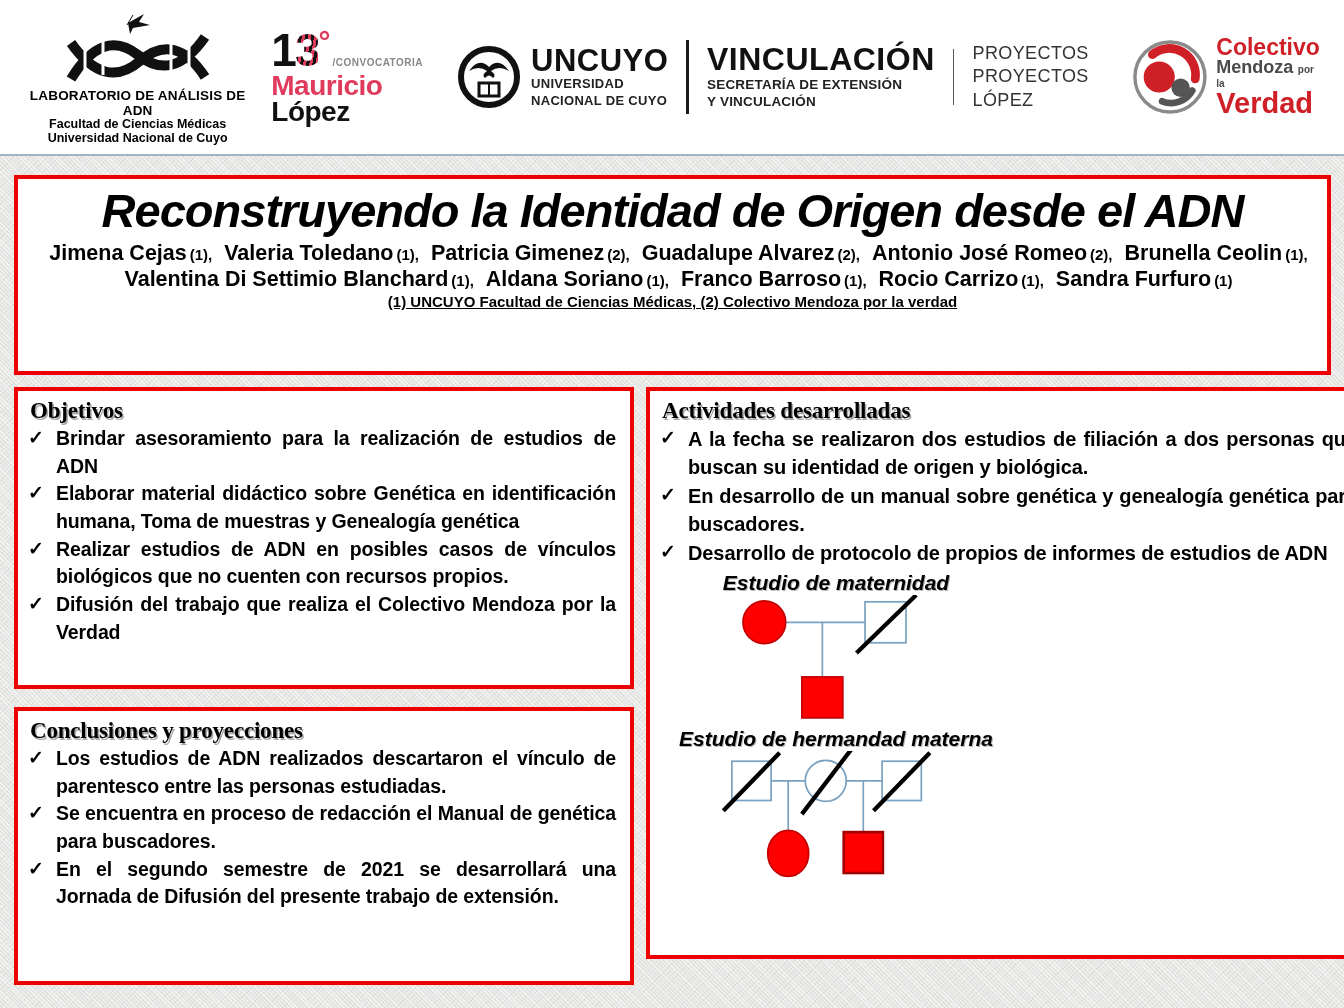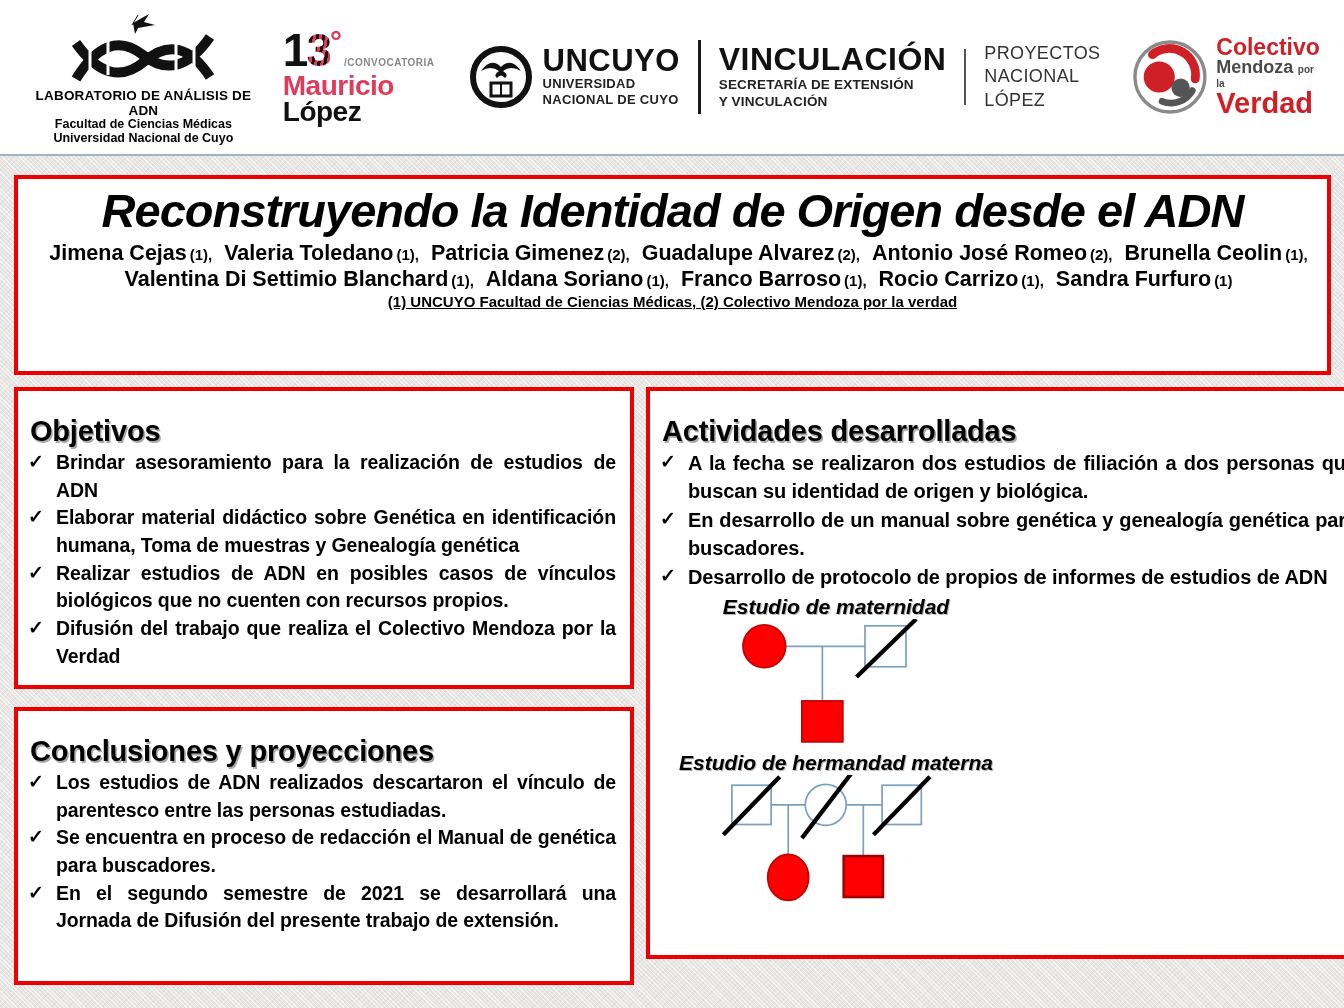--- a/index.html
+++ b/index.html
@@ -29,21 +29,21 @@
   .conv-num { font-size:46px; font-weight:bold; color:#111; letter-spacing:-2px; }
   .conv-n3 {
     background:repeating-linear-gradient(100deg,#111 0 3px,#e03a5c 3px 6px);
     -webkit-background-clip:text; background-clip:text; color:transparent;
   }
   .conv-deg { color:#e03a5c; font-size:30px; vertical-align:14px; letter-spacing:0; }
   .conv-lab { font-size:10px; font-weight:bold; color:#888; letter-spacing:.5px; margin-left:2px; }
   .conv-mau { font-size:28px; font-weight:bold; color:#e03a5c; letter-spacing:-.5px; }
   .conv-lop { font-size:28px; font-weight:bold; color:#111; letter-spacing:-.5px; }
 
-  .hdr-uncuyo { margin-left:34px; display:flex; gap:10px; }
+  .hdr-uncuyo { margin-left:34px; display:flex; align-items:center; gap:10px; }
   .unc-acro { font-size:31px; font-weight:bold; letter-spacing:.5px; color:#111; line-height:1; }
   .unc-sub { font-size:13px; font-weight:bold; color:#222; line-height:1.25; letter-spacing:.3px; }
 
   .sep-dark { width:3px; height:74px; background:#1a1a1a; margin:0 18px; }
   .hdr-vinc { line-height:1.05; }
   .vinc-title { font-size:32px; font-weight:bold; color:#111; letter-spacing:.5px; }
   .vinc-sub { font-size:13.5px; font-weight:bold; color:#222; line-height:1.25; letter-spacing:.2px; }
 
   .sep-gray { width:2px; height:56px; background:#555; margin:0 18px; }
   .hdr-proy { font-size:18px; color:#333; line-height:1.3; letter-spacing:.4px; }
@@ -65,22 +65,22 @@
   .authors { font-size:21.5px; font-weight:bold; line-height:1.22; padding:2px 6px 0 18px; }
   .author { margin:0 3px; white-space:nowrap; }
   .aff { font-size:15px; margin-left:3px; }
   .affil { font-size:15px; font-weight:bold; text-decoration:underline; margin-top:1px; }
 
   .box-objetivos    { left:14px;  top:387px; width:620px; height:302px; }
   .box-conclusiones { left:14px;  top:707px; width:620px; height:278px; }
   .box-actividades  { left:646px; top:387px; width:729px; height:572px; }
 
   .box-heading {
-    font-size:29px; font-weight:bold; margin:24px 0 1px 12px;
-    text-shadow:1.5px 1.5px 0 #a9a9a9; letter-spacing:-.2px;
+    font-size:23px; font-weight:bold; margin:7px 0 1px 12px;
+    text-shadow:1.5px 1.5px 0 #a9a9a9; letter-spacing:-.2px;font-family:Liberation Serif, serif;
   }
   .check-item { display:flex; padding:0 14px 0 10px; }
   .check { width:28px; flex:none; font-weight:bold; font-size:19px; padding-top:1px; }
   .ct {
     flex:1; font-size:19.5px; font-weight:bold; line-height:1.42;
     text-align:justify; letter-spacing:-.1px;
   }
   .box-actividades .ct { font-size:20px; }
 
   
@@ -145,21 +145,21 @@
     <div class="hdr-vinc">
       <div class="vinc-title">VINCULACIÓN</div>
       <div class="vinc-sub">SECRETARÍA DE EXTENSIÓN</div>
       <div class="vinc-sub">Y VINCULACIÓN</div>
     </div>
 
     <div class="sep-gray"></div>
 
     <div class="hdr-proy">
       <div>PROYECTOS</div>
-      <div>NACIONAL LÓPEZ</div>
+      <div>PROYECTOS LÓPEZ</div>
     </div>
 
     <div class="hdr-col">
       <svg width="78" height="78" viewBox="0 0 78 78">
         <circle cx="39" cy="39" r="36" fill="#fff" stroke="#8a8a8a" stroke-width="3.5"></circle>
         <path d="M21,16 A27,27 0 0 1 65,41" stroke="#cf2027" stroke-width="9" fill="none" stroke-linecap="round"></path>
         <circle cx="28" cy="39" r="16" fill="#cf2027"></circle>
         <path d="M62,53 A25,25 0 0 1 31,64" stroke="#555" stroke-width="7" fill="none" stroke-linecap="round"></path>
         <circle cx="50" cy="50" r="9.5" fill="#555"></circle>
       </svg>

